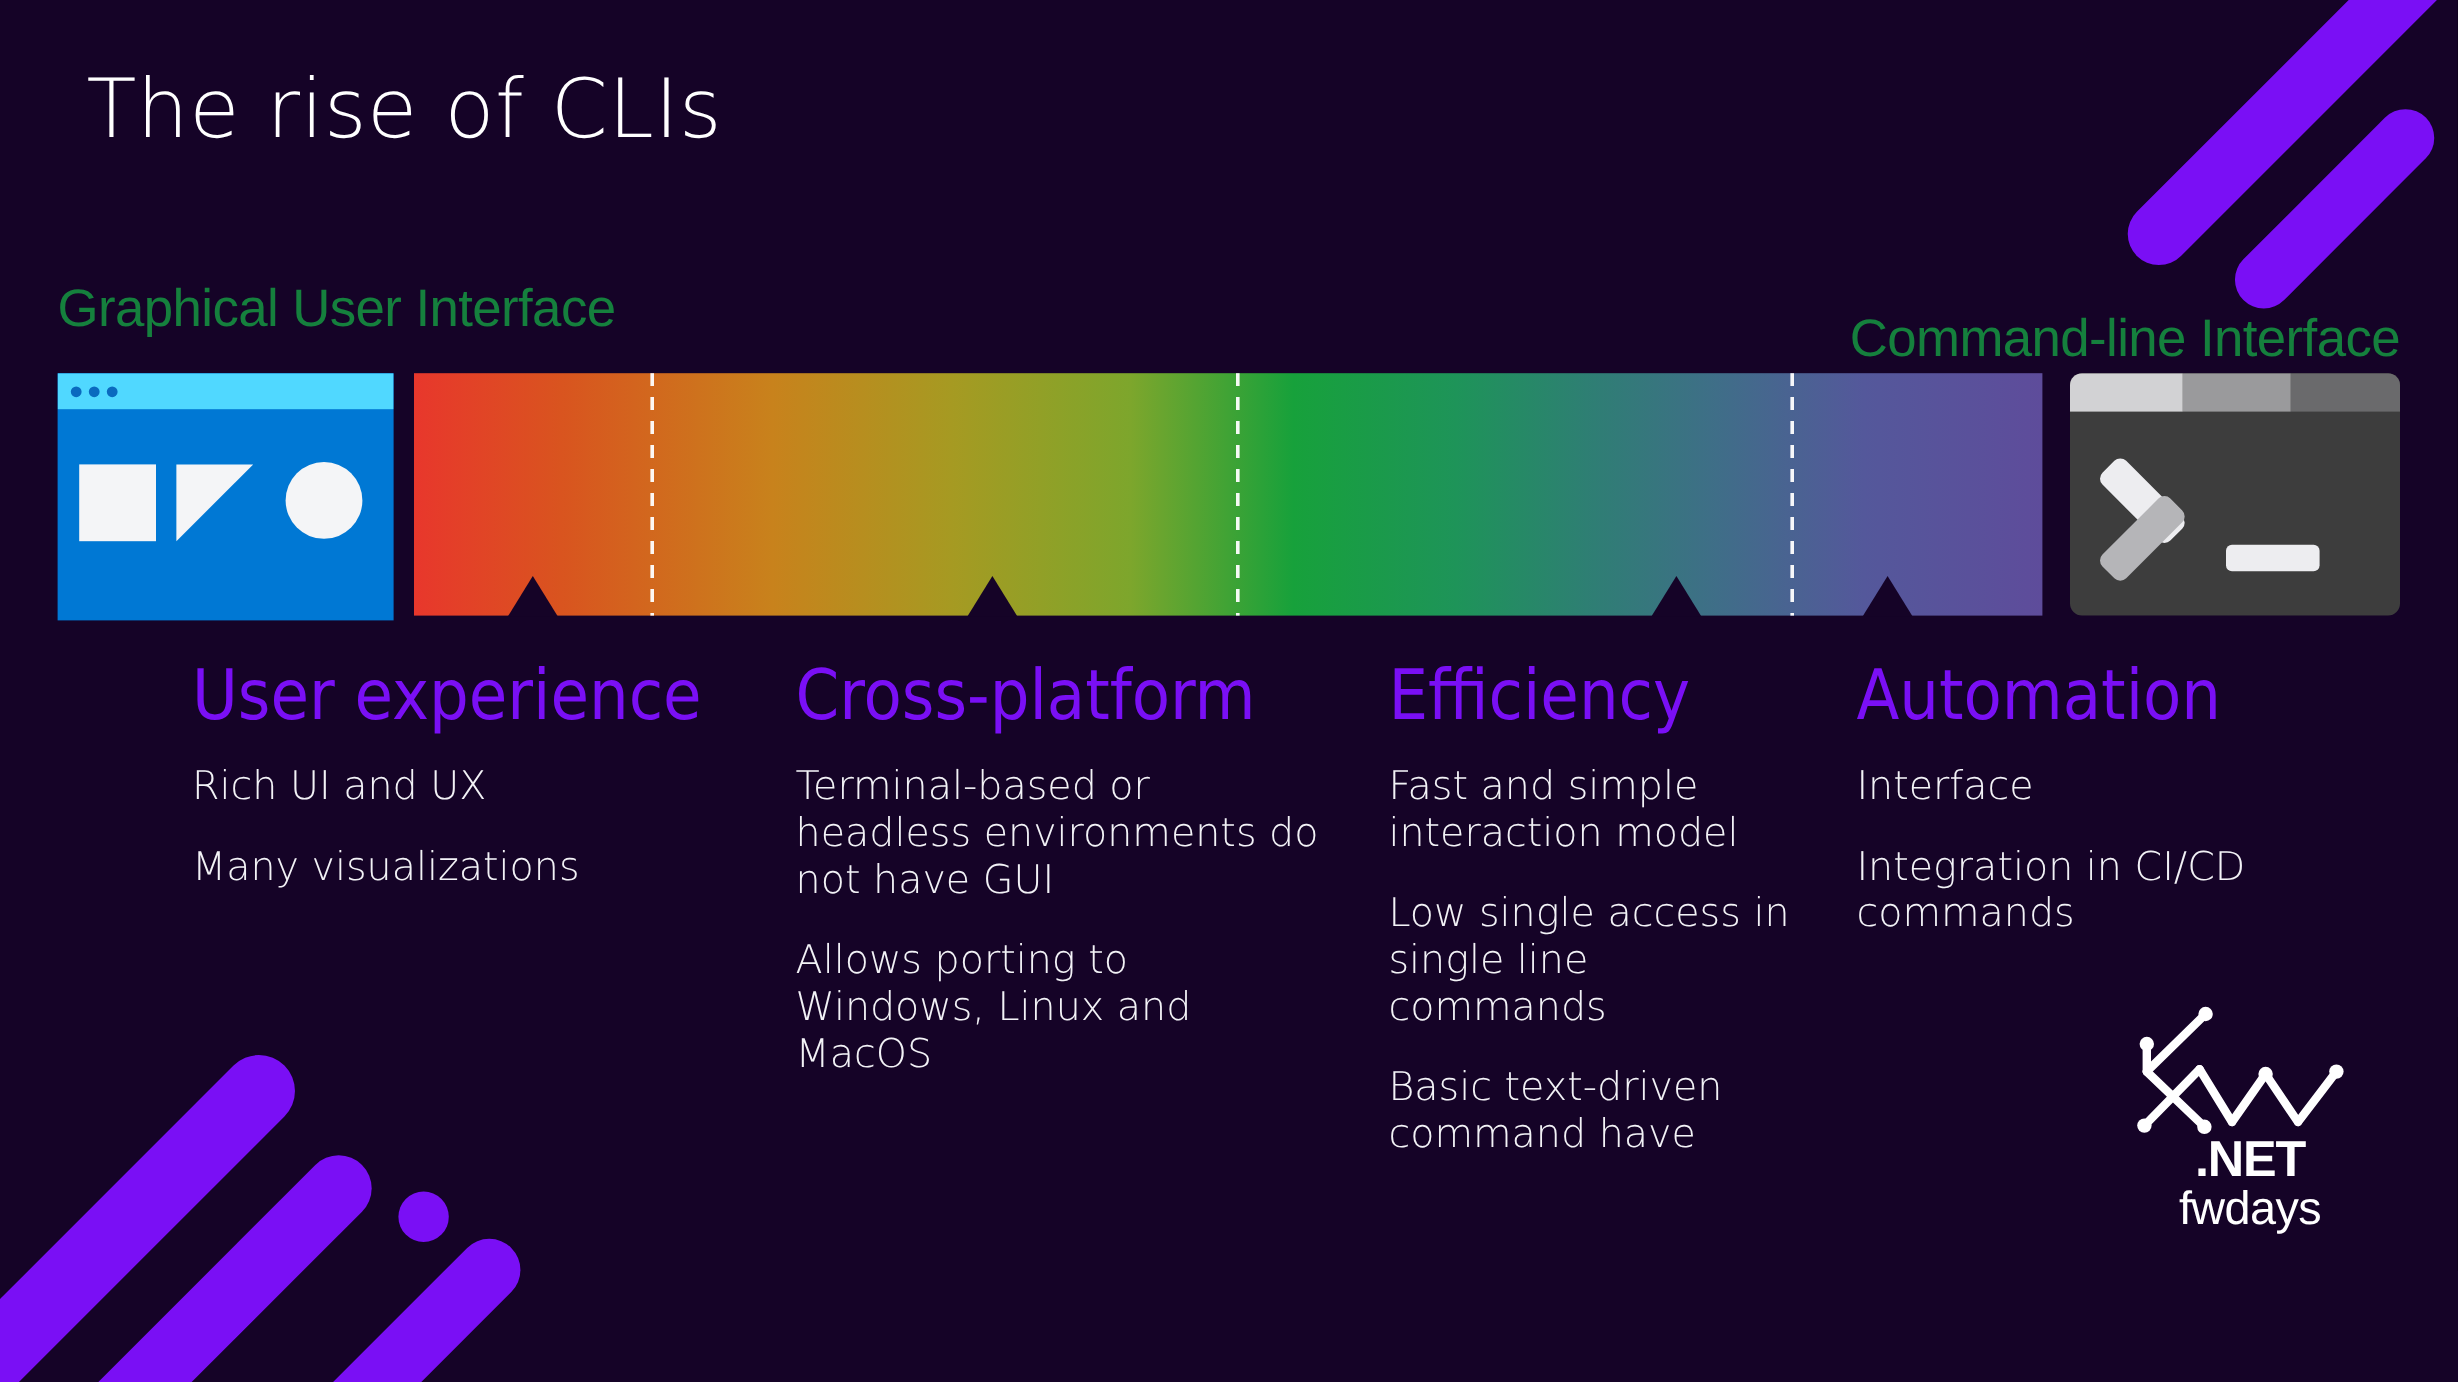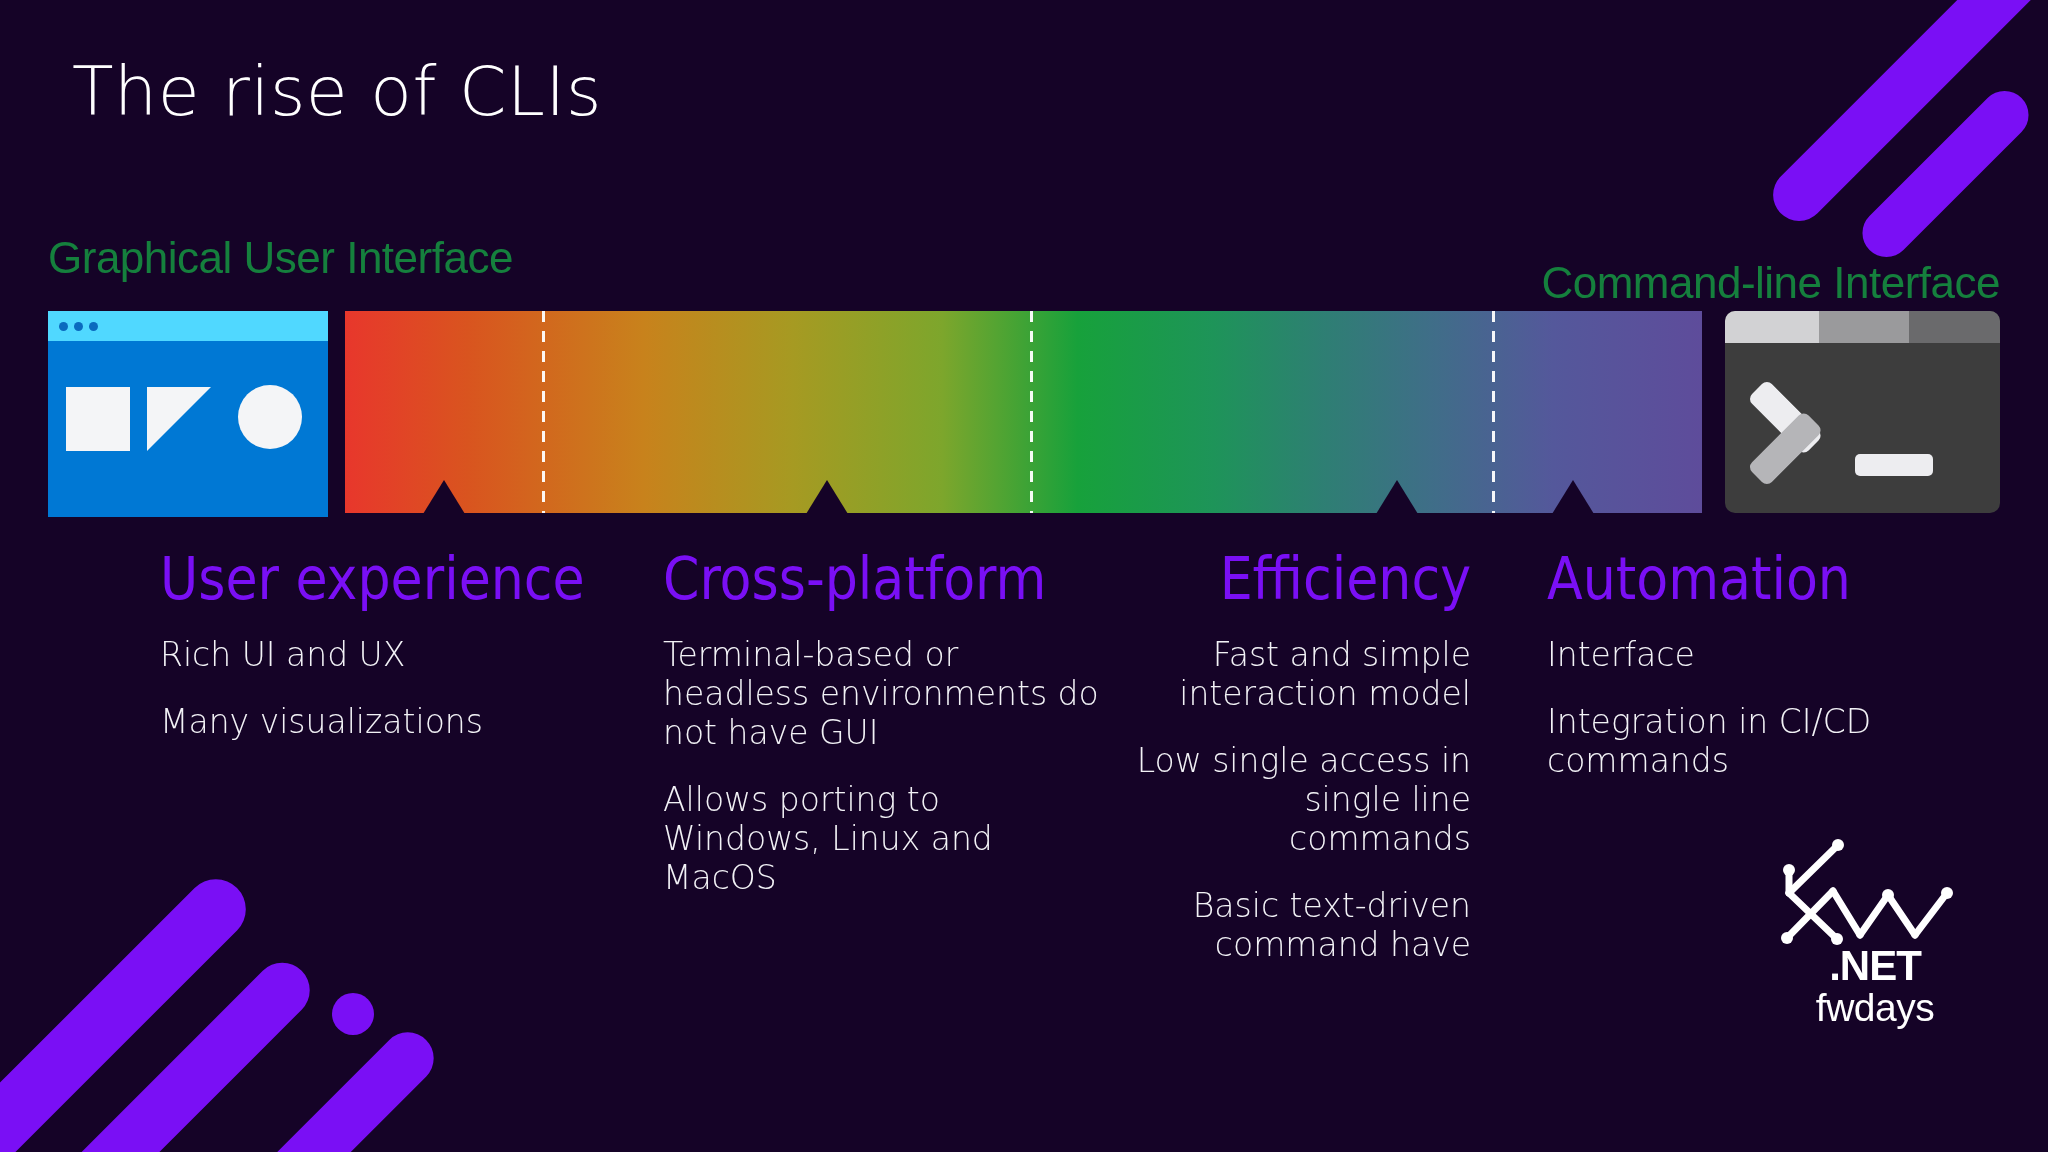--- a/index.html
+++ b/index.html
@@ -249,21 +249,21 @@
     font-size: 33px;
     line-height: 1.18;
     margin: 0 0 28px 0;
     font-family: "DejaVu Sans", sans-serif;
     font-stretch: condensed;
     font-weight: 300;
   }
 
   #col-0 { left: 160px; width: 470px; }
   #col-1 { left: 663px; width: 440px; }
-  #col-2 { left: 1121px; width: 350px; text-align: right; }
+  #col-2 { left: 1157px; width: 350px; }
   #col-3 { left: 1547px; width: 400px; }
 
   
   #fwdays-logo {
     position: absolute;
     left: 1760px;
     top: 835px;
     width: 230px;
     text-align: center;
   }

